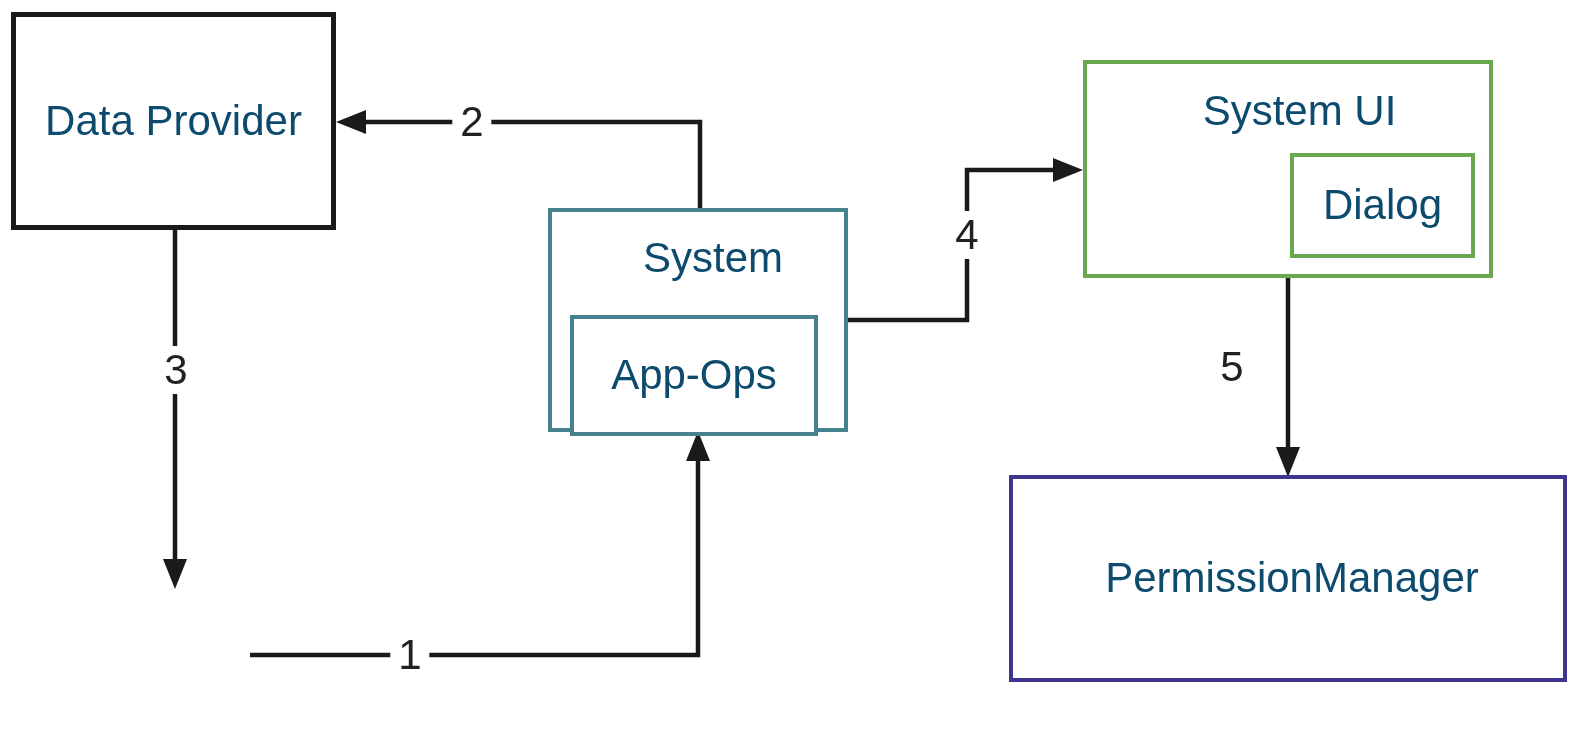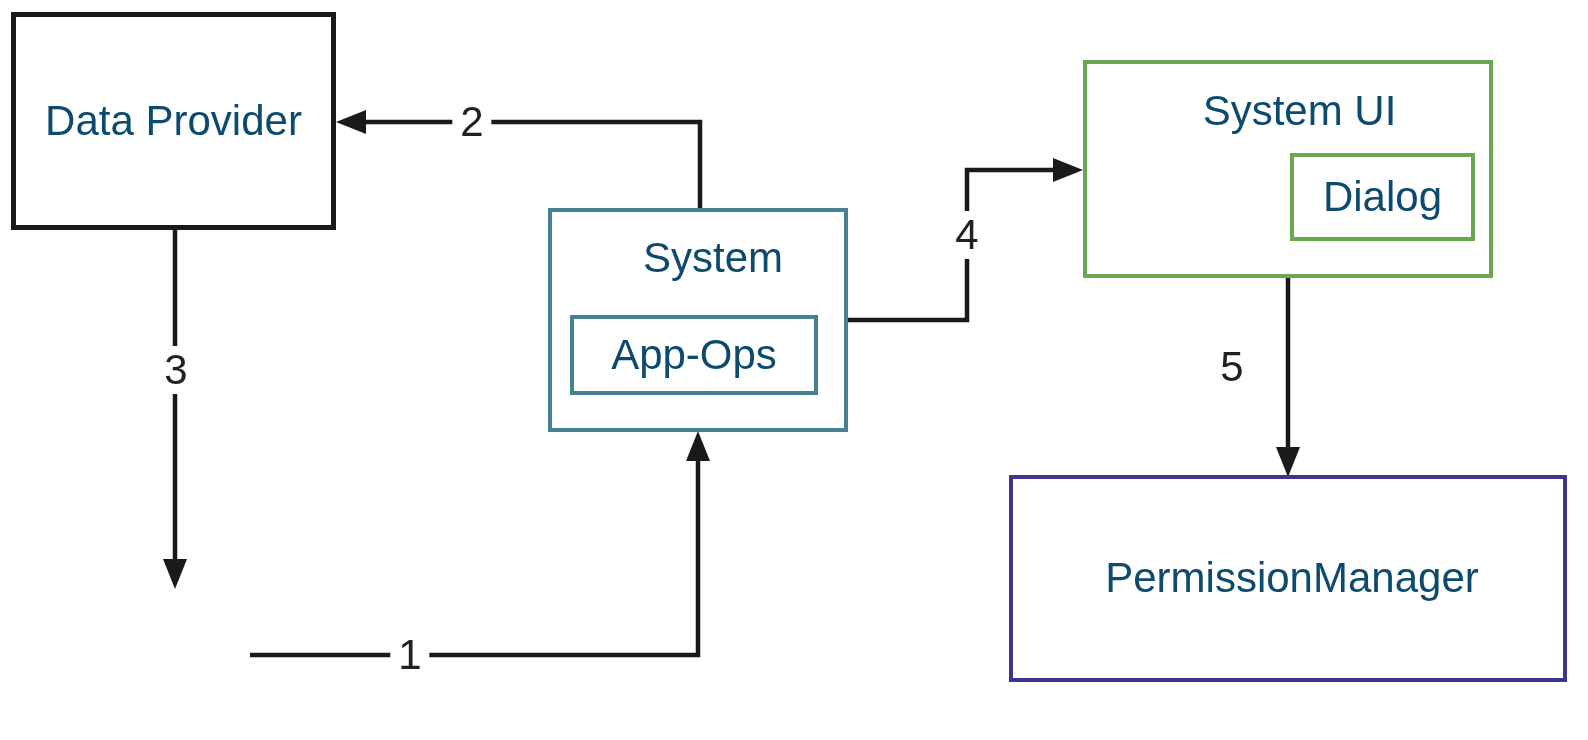--- a/index.html
+++ b/index.html
@@ -18,24 +18,24 @@
   .node.centered { display:flex; align-items:center; justify-content:center; }
   .node-title { text-align:center; }
   .inner-node {
     position:absolute; box-sizing:border-box; background:#ffffff;
     display:flex; align-items:center; justify-content:center;
   }
 
   #node-data-provider { left:11px; top:12px; width:325px; height:218px; border:5px solid #1a1a1a; }
   #node-system        { left:548px; top:208px; width:300px; height:224px; border:4px solid #45818e; }
   #node-system .node-title { margin-top:22px; }
-  #node-app-ops       { left:18px; top:103px; width:248px; height:80px; border:4px solid #45818e; }
+  #node-app-ops       { left:18px; top:103px; width:248px; height:121px; border:4px solid #45818e; }
   #node-system-ui     { left:1083px; top:60px; width:410px; height:218px; border:4px solid #6aa84f;padding-left:23px; }
   #node-system-ui .node-title { margin-top:23px; }
-  #node-dialog        { left:203px; top:89px; width:185px; height:88px; border:4px solid #6aa84f; }
+  #node-dialog        { left:203px; top:89px; width:185px; height:105px; border:4px solid #6aa84f; }
   #node-permission-manager { left:1009px; top:475px; width:558px; height:207px; border:4px solid #3d3691; }
   #node-app           { left:103px; top:587px; width:147px; height:133px; border:4px solid #e06666; }
 
   .edge-label {
     position:absolute; transform:translate(-50%,-50%);
     background:#ffffff; color:#212121; font-size:42px; padding:0 8px;
   }
   #edge-label-1 { left:410px;  top:655px; }
   #edge-label-2 { left:472px;  top:122px; }
   #edge-label-3 { left:176px;  top:370px; }

